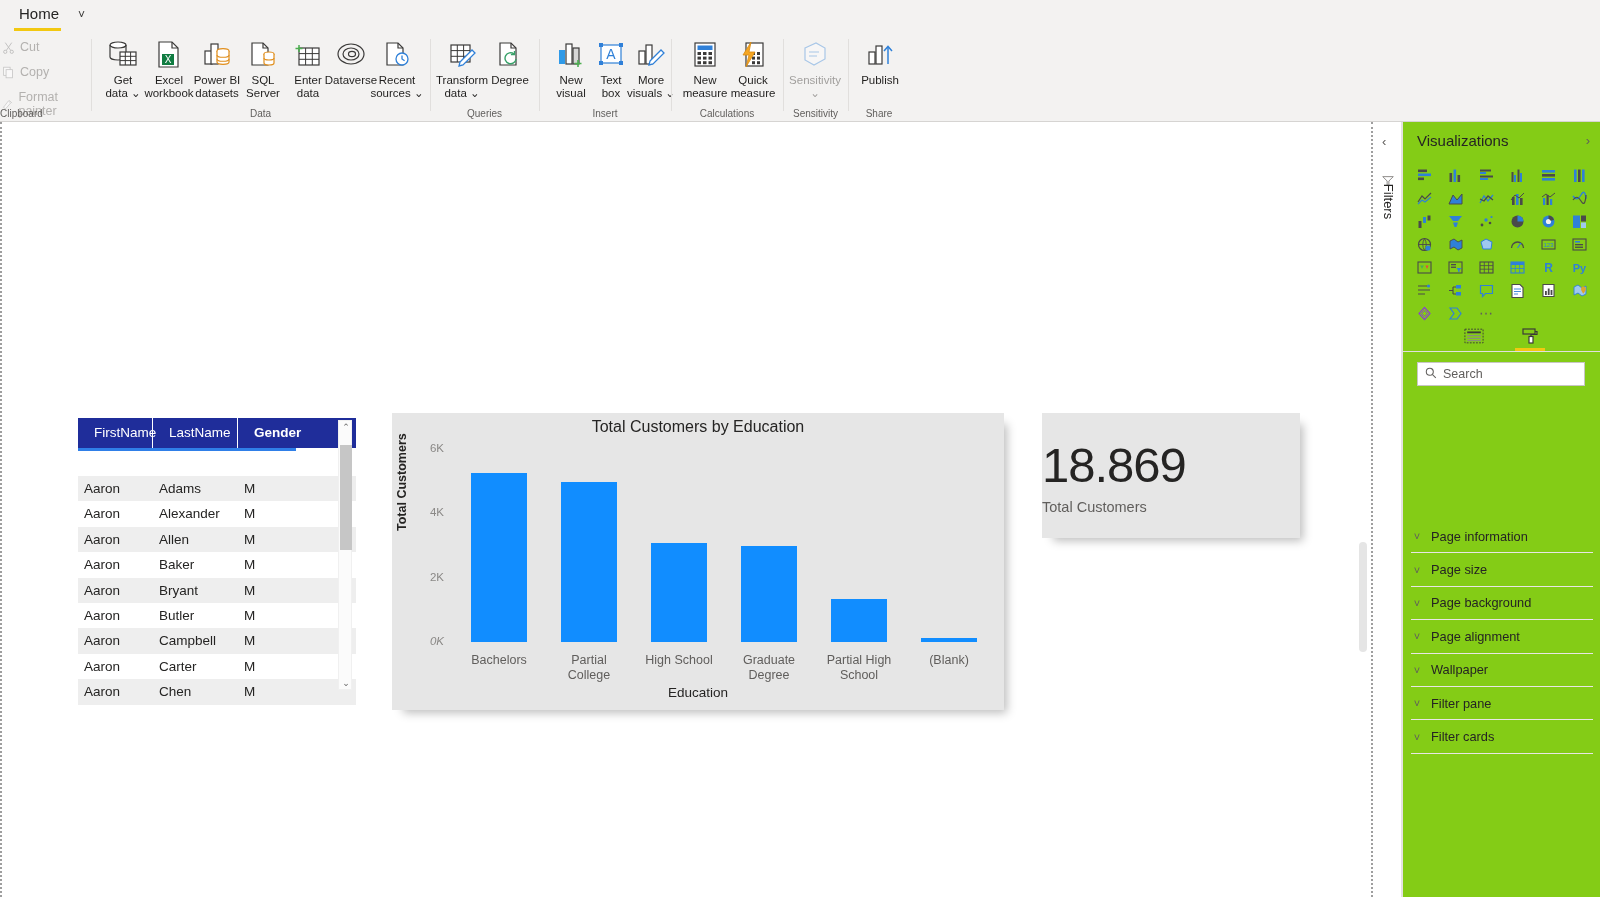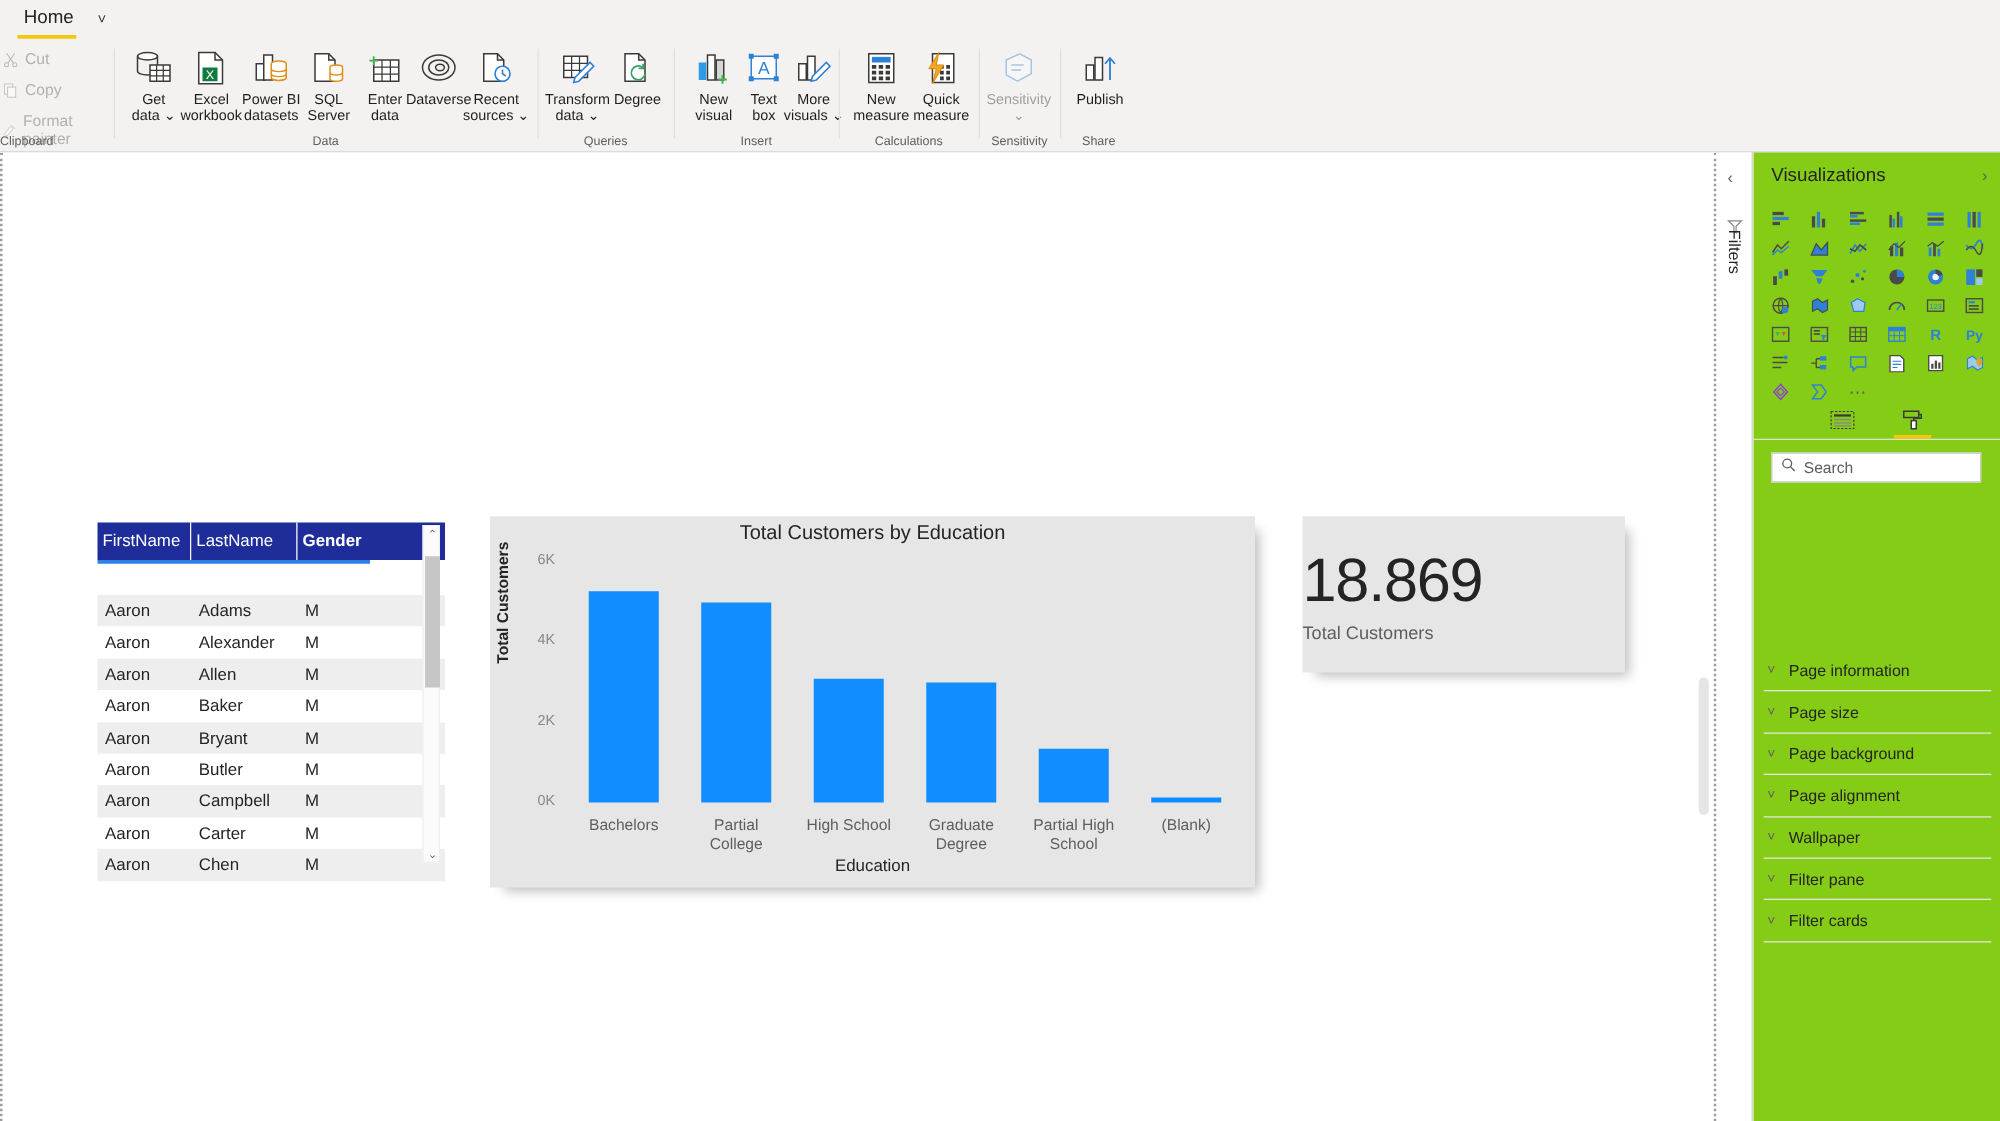--- a/index.html
+++ b/index.html
@@ -70,21 +70,21 @@
   .canvas-scroll {
     position: absolute; left: 1357px; top: 420px; width: 8px; height: 110px;
     background: #dcdcdc; border-radius: 4px; opacity:.75;
   }
 
   
   .tbl { position: absolute; left: 76px; top: 296px; width: 278px; height: 284px; }
   .tbl-head { display: flex; background: #1f2d9a; height: 30px; }
   .tbl-head > div {
     color: #ffffff; font-size: 13.5px; line-height: 30px;
-    padding-left: 4px; border-right: 1px solid #ffffff;
+    padding-left: 16px; border-right: 1px solid #ffffff;
   }
   .tbl-head > div:last-child { border-right: 0; font-weight: bold; }
   .c1 { width: 75px; } .c2 { width: 85px; } .c3 { width: 58px; }
   .tbl-headrule { height: 3px; background: #2f7fe8; width: 218px; }
   .tbl-gap { height: 25px; }
   .tbl-row { display: flex; height: 25.4px; }
   .tbl-row.alt { background: #eeeeee; }
   .tbl-row > div {
     font-size: 13.5px; color: #252423; line-height: 25.4px; padding-left: 6px;
   }
@@ -537,21 +537,21 @@
       <div class="arr up">⌃</div>
       <div class="thumb"></div>
       <div class="arr dn">⌄</div>
     </div>
 
     <div class="chart">
       <div class="ch-title">Total Customers by Education</div>
       <div class="ch-ylabel">Total Customers</div>
       <div class="ch-xlabel">Education</div>
       <div id="ch-ticks">
-          <div class="ch-tick" style="top: 222px;">0K</div>
+          <div class="ch-tick" style="top: 222px; font-style: italic;">0K</div>
           <div class="ch-tick" style="top: 157.667px;">2K</div>
           <div class="ch-tick" style="top: 93.3333px;">4K</div>
           <div class="ch-tick" style="top: 29px;">6K</div>
         </div>
       <div class="ch-plot" id="ch-plot">
           <div class="ch-bar" style="left: 17.1px; width: 55.8px; height: 168.553px; background: rgb(17, 141, 255);"></div>
           <div class="ch-bar" style="left: 107.1px; width: 55.8px; height: 159.547px; background: rgb(17, 141, 255);"></div>
           <div class="ch-bar" style="left: 197.1px; width: 55.8px; height: 99.395px; background: rgb(17, 141, 255);"></div>
           <div class="ch-bar" style="left: 287.1px; width: 55.8px; height: 95.535px; background: rgb(17, 141, 255);"></div>
           <div class="ch-bar" style="left: 377.1px; width: 55.8px; height: 43.425px; background: rgb(17, 141, 255);"></div>

